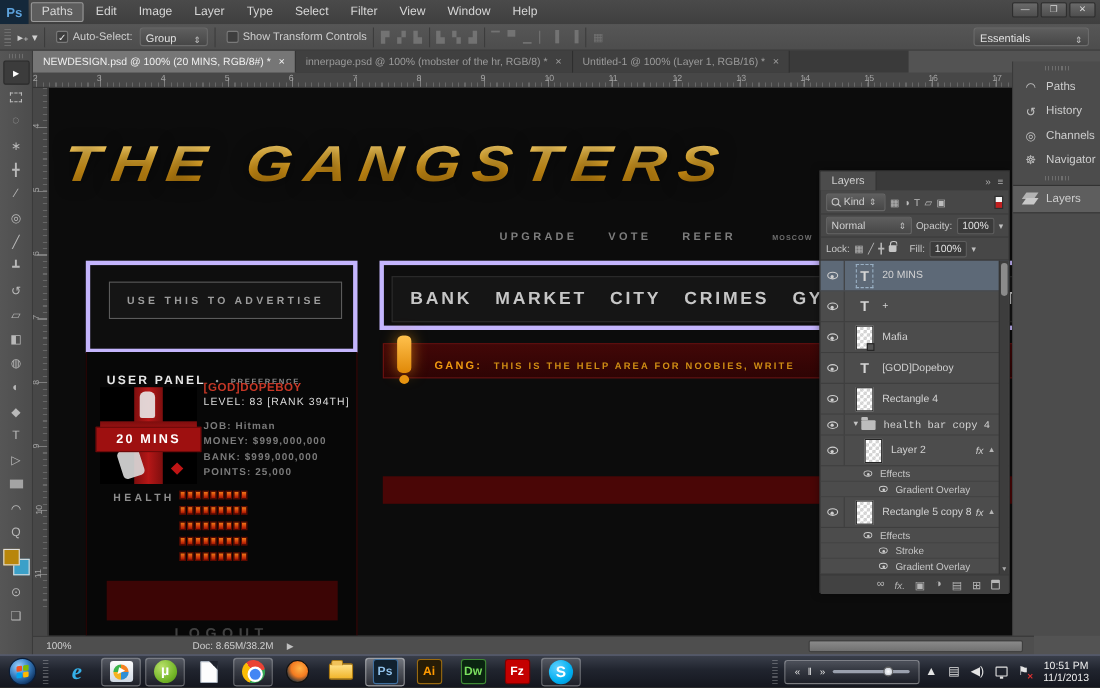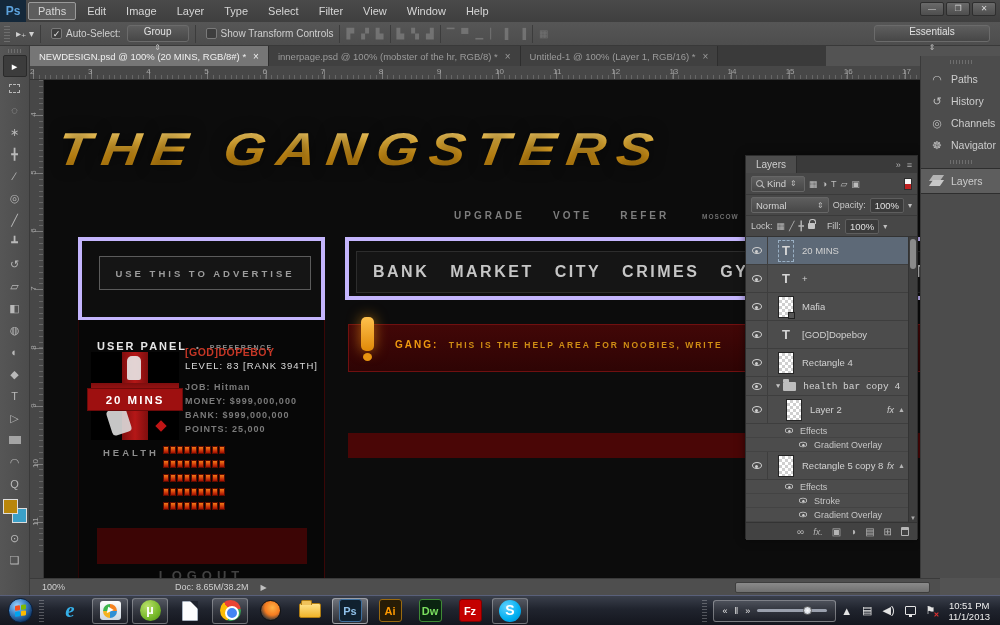--- a/index.html
+++ b/index.html
@@ -13,25 +13,25 @@
   .menu-item { color:#d6d6d6; font-size:11px; padding:2px 9px; margin-left:2px; }
   .menu-item.active { background:#5d5d5d; border:1px solid #9a9a9a; border-radius:2px; }
   #win-controls { position:absolute; right:4px; top:2px; display:flex; gap:2px; }
   .win-btn { width:24px; height:14px; background:linear-gradient(#6a6a6a,#4e4e4e); border:1px solid #2e2e2e; color:#d8d8d8; font-size:8px; line-height:12px; text-align:center; border-radius:2px; }
 
   
   #optionsbar { left:0; top:22px; width:1000px; height:24px; background:linear-gradient(#565656,#4d4d4d); border-bottom:1px solid #393939; z-index:12; display:flex; align-items:center; font-size:10px; color:#cfcfcf; }
   .grip { width:6px; height:16px; margin:0 4px; background:repeating-linear-gradient(0deg,#6e6e6e 0 1px,transparent 1px 3px); }
   .ob-sep { width:1px; height:18px; background:#3c3c3c; margin:0 6px; }
   .checkbox { width:11px; height:11px; background:#3e3e3e; border:1px solid #7a7a7a; border-radius:2px; margin:0 4px; color:#e8e8e8; font-size:9px; line-height:10px; text-align:center; }
-  .dropdown { background:linear-gradient(#5e5e5e,#474747); border:1px solid #6b6b6b; border-radius:3px; height:17px; display:flex; align-items:center; padding:0 5px; gap:6px; color:#e2e2e2;flex-direction:column; }
+  .dropdown { background:linear-gradient(#5e5e5e,#474747); border:1px solid #6b6b6b; border-radius:3px; height:17px; display:flex; align-items:flex-end; padding:0 5px; gap:6px; color:#e2e2e2; }
   .dd-arrows { font-size:8px; color:#c0c0c0; }
   .ob-icons { display:flex; gap:7px; color:#7e7e7e; font-size:10px; letter-spacing:0; }
   .ob-icons span { opacity:.75; }
-  #workspace-dd { position:absolute; right:10px; width:116px; justify-content:space-between; }
+  #workspace-dd { position:absolute; right:10px; width:105px; justify-content:space-between; }
   #tool-icon-move { color:#d0d0d0; font-size:10px; margin-left:2px; }
 
   
   #tabbar { left:30px; top:46px; width:796px; height:20px; background:#3a3a3a; z-index:3; display:flex; }
   .doc-tab { height:20px; display:flex; align-items:center; gap:7px; padding:0 9px; font-size:9.5px; color:#9b9b9b; background:#404040; border-right:1px solid #2e2e2e; white-space:nowrap; }
   .doc-tab.active { background:#767676; color:#f0f0f0; }
   .tab-close { font-size:10px; color:inherit; }
 
   
   #toolbox { left:0; top:46px; width:30px; height:549px; background:linear-gradient(90deg,#565656,#4c4c4c); border-right:1px solid #3a3a3a; z-index:5; }
@@ -88,21 +88,21 @@
   #stats { position:absolute; left:106px; top:26px; line-height:13px; white-space:nowrap; }
   #stat-username { color:#c63726; font-size:10.5px; font-weight:bold; letter-spacing:.5px; }
   #stat-level { color:#dcdcdc; font-size:9.5px; font-weight:normal; letter-spacing:1px; margin-bottom:8px; }
   .stat-gray { color:#7b7b7b; font-size:9px; font-weight:bold; letter-spacing:1px; line-height:14px; }
   #health-label { position:absolute; left:24px; top:127px; color:#8d8d8d; font-size:9.5px; font-weight:bold; letter-spacing:3px; }
   #health-bars { position:absolute; left:84px; top:126px; }
   .hrow { display:flex; margin-bottom:6px; }
   .hseg { width:6px; height:8px; margin-right:1px; background:linear-gradient(180deg,#ef7d15 0%,#d9480e 45%,#a31000 100%); border:1px solid #5e0b00; }
   #logout-rect { position:absolute; left:18px; top:208px; width:210px; height:36px; background:#3c0505; }
   #logout-text { position:absolute; left:0; top:248px; width:100%; text-align:center; color:#414141; font-size:13px; font-weight:bold; letter-spacing:5px; }
-  #gang-banner { position:absolute; left:304px; top:244px; width:592px; height:48px; background:linear-gradient(180deg,#420707,#2e0404); border:1px solid #701010; }
+  #gang-banner { position:absolute; left:304px; top:232px; width:592px; height:32px; background:linear-gradient(180deg,#420707,#2e0404); border:1px solid #701010; }
   #gang-excl { position:absolute; left:12px; top:-8px; width:13px; height:34px; background:linear-gradient(180deg,#ffc14d,#e08908); border-radius:5px; box-shadow:0 0 14px rgba(240,150,20,.65); }
   #gang-excl::after { content:""; position:absolute; left:2px; bottom:-10px; width:9px; height:8px; border-radius:50%; background:#e89410; }
   #gang-text { position:absolute; left:46px; top:9px; white-space:nowrap; }
   #gang-text .prefix { color:#ef9a10; font-size:10px; font-weight:bold; letter-spacing:2px; margin-right:6px; }
   #gang-text .rest { color:#cf8d14; font-size:8.5px; font-weight:bold; letter-spacing:2px; }
   #red-band { position:absolute; left:304px; top:353px; width:592px; height:25px; background:#4a0606; }
 
   
   #layers-panel { left:745px; top:155px; width:173px; height:384px; background:#474747; border:1px solid #2c2c2c; z-index:8; box-shadow:0 0 8px rgba(0,0,0,.5); font-size:9.5px; color:#d2d2d2; }
   #lp-header { height:17px; background:#3a3a3a; display:flex; align-items:center; }

